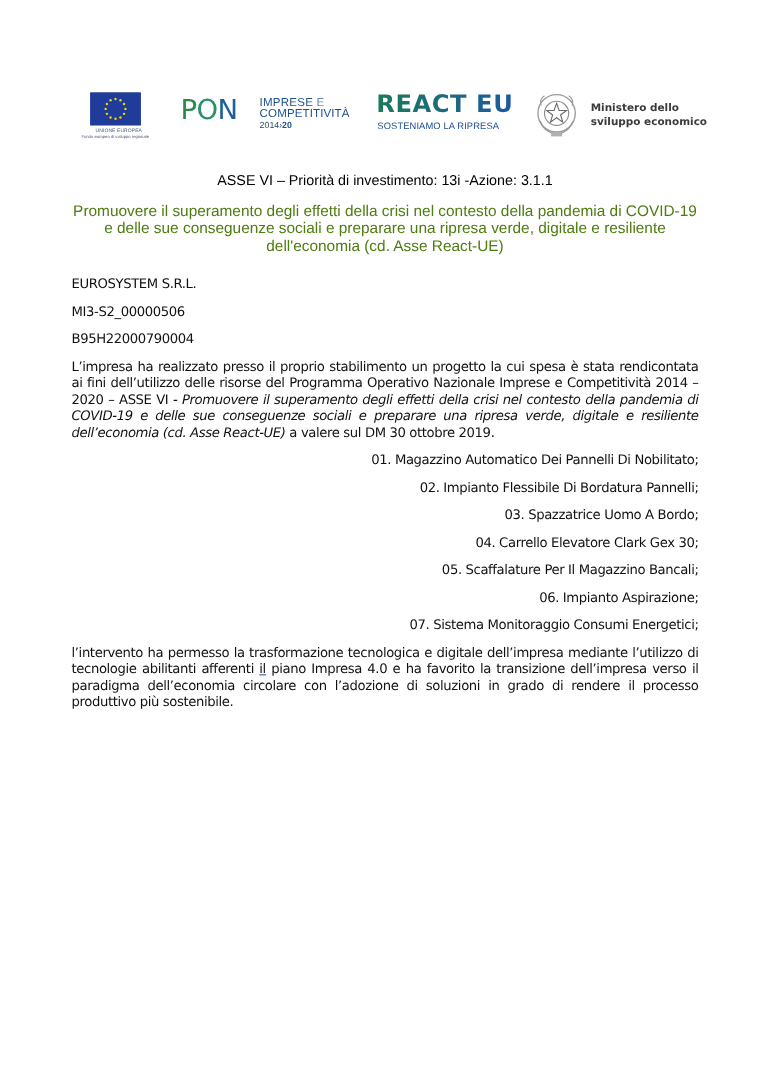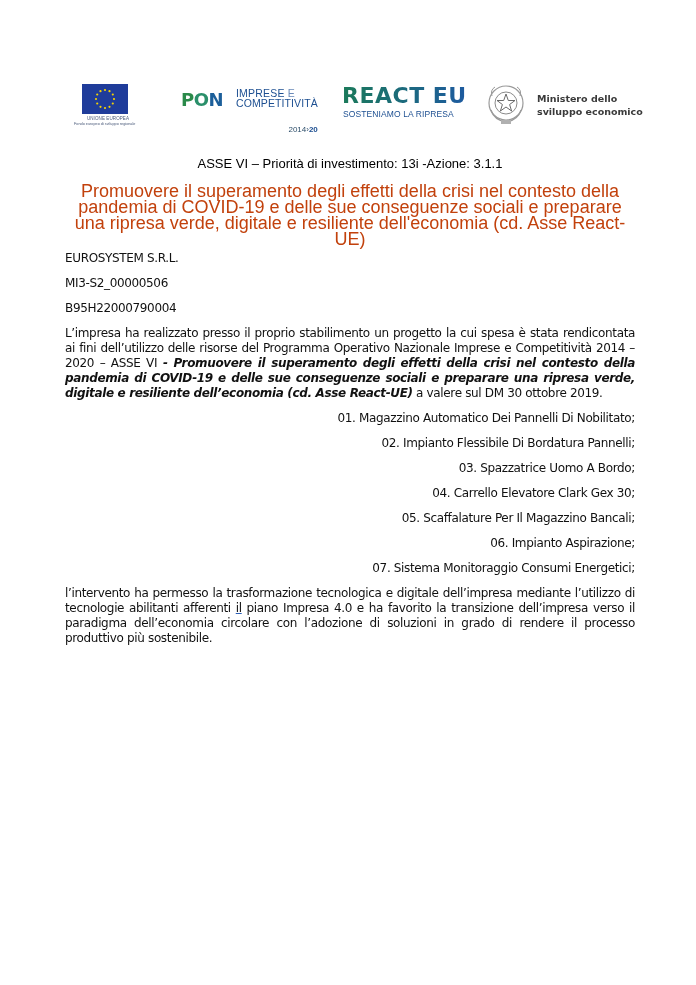--- a/index.html
+++ b/index.html
@@ -12,49 +12,49 @@
   .logos { position: absolute; top: 80px; left: 78px; width: 560px; height: 50px; }
   .logo { position: absolute; }
 
   .eu-logo { left: 0; top: 4px; width: 70px; height: 46px; }
   .eu-flag { position: absolute; left: 4px; top: 0; width: 46px; height: 30px; background: #1f3c9a; }
   .eu-flag svg { width: 46px; height: 30px; display: block; }
   .eu-caption1 { position: absolute; left: 0; top: 32px; width: 60px; font-size: 4.5px; color: #4a5a7a; text-align: center; letter-spacing: 0.1px; }
   .eu-caption2 { position: absolute; left: -4px; top: 38px; width: 80px; font-size: 3.8px; color: #4a5a7a; white-space: nowrap; }
 
   .pon-logo { left: 86px; top: 6px; width: 160px; height: 36px; }
-  .pon-word { position: absolute; left: 0; top: 0; font-family: "DejaVu Sans", sans-serif; font-weight: bold; font-size: 18px; letter-spacing: -0.5px; line-height: 28px; margin-left: 17px; }
+  .pon-word { position: absolute; left: 0; top: 0; font-family: "DejaVu Sans", sans-serif; font-weight: normal; font-size: 25px; letter-spacing: -0.5px; line-height: 28px; }
   .pon-p { color: #2a8a4a; }
   .pon-o { color: #2a8f6a; }
   .pon-n { color: #1c5f9a; }
   .pon-sub { position: absolute; left: 72px; top: 2px; font-size: 10.5px; line-height: 10px; color: #1d4f91; }
   .pon-sub .line1 { display: block; letter-spacing: 0.2px; }
   .pon-sub .line1 .e { color: #6a8ab8; font-weight: normal; }
   .pon-sub .line2 { display: block; letter-spacing: 0.1px; }
-  .pon-sub .line3 { display: block; font-size: 8px; color: #2d4e6a; margin-top: 17px; text-align: right; }
+  .pon-sub .line3 { display: block; font-size: 8px; color: #2d4e6a; margin-top: 1px; }
   .pon-sub .line3 b { color: #1d4f91; }
 
   .react-logo { left: 264px; top: 4px; width: 130px; height: 40px; }
   .react-word { position: absolute; left: 0; top: 0; font-family: "DejaVu Sans", sans-serif; font-weight: bold; font-size: 22px; line-height: 24px; letter-spacing: 0.5px; background: linear-gradient(90deg, #1b7a5a, #1d5aa0); -webkit-background-clip: text; background-clip: text; color: transparent; }
   .react-sub { position: absolute; left: 1px; top: 25px; font-size: 8.5px; color: #1d4f91; letter-spacing: 0.1px; white-space: nowrap; }
 
   .mise-logo { left: 408px; top: 0; width: 160px; height: 50px; }
   .emblem { position: absolute; left: 0; top: 2px; width: 40px; height: 44px; }
   .mise-text { position: absolute; left: 51px; top: 12px; font-family: "DejaVu Sans", sans-serif; font-weight: bold; font-size: 9.5px; line-height: 13px; color: #3a3a3a; }
 
   
   .heading-block { position: absolute; left: 60px; top: 139px; width: 580px; text-align: center; font-family: "Liberation Sans", sans-serif; margin-top: 17px; }
   .asse-title { font-size: 13px; line-height: 16px; color: #000; }
-  .asse-desc { margin-top: 11px; font-size: 18px; line-height: 16px; color: #c2410c; padding: 0 2px; }
+  .asse-desc { margin-top: 11px; font-size: 14px; line-height: 16px; color: #4d7c0f; padding: 0 2px; }
 
   
   .body-block { position: absolute; left: 65px; top: 251px; width: 570px; font-family: "DejaVu Sans", sans-serif; font-size: 12px; color: #111; }
   .body-block p { line-height: 15px; margin-bottom: 10px; letter-spacing: -0.35px; }
   .body-block p.just { text-align: justify; }
-  .body-block .it { font-style: italic; font-weight: bold; }
+  .body-block .it { font-style: italic; }
   .underline-link { text-decoration: underline; text-decoration-color: #2b5fb8; }
 
   .items { list-style: none; text-align: right; }
   .items li { line-height: 15px; margin-bottom: 10px; letter-spacing: -0.35px; }
 </style>
 </head>
 <body>
 
 <div class="page">
 

